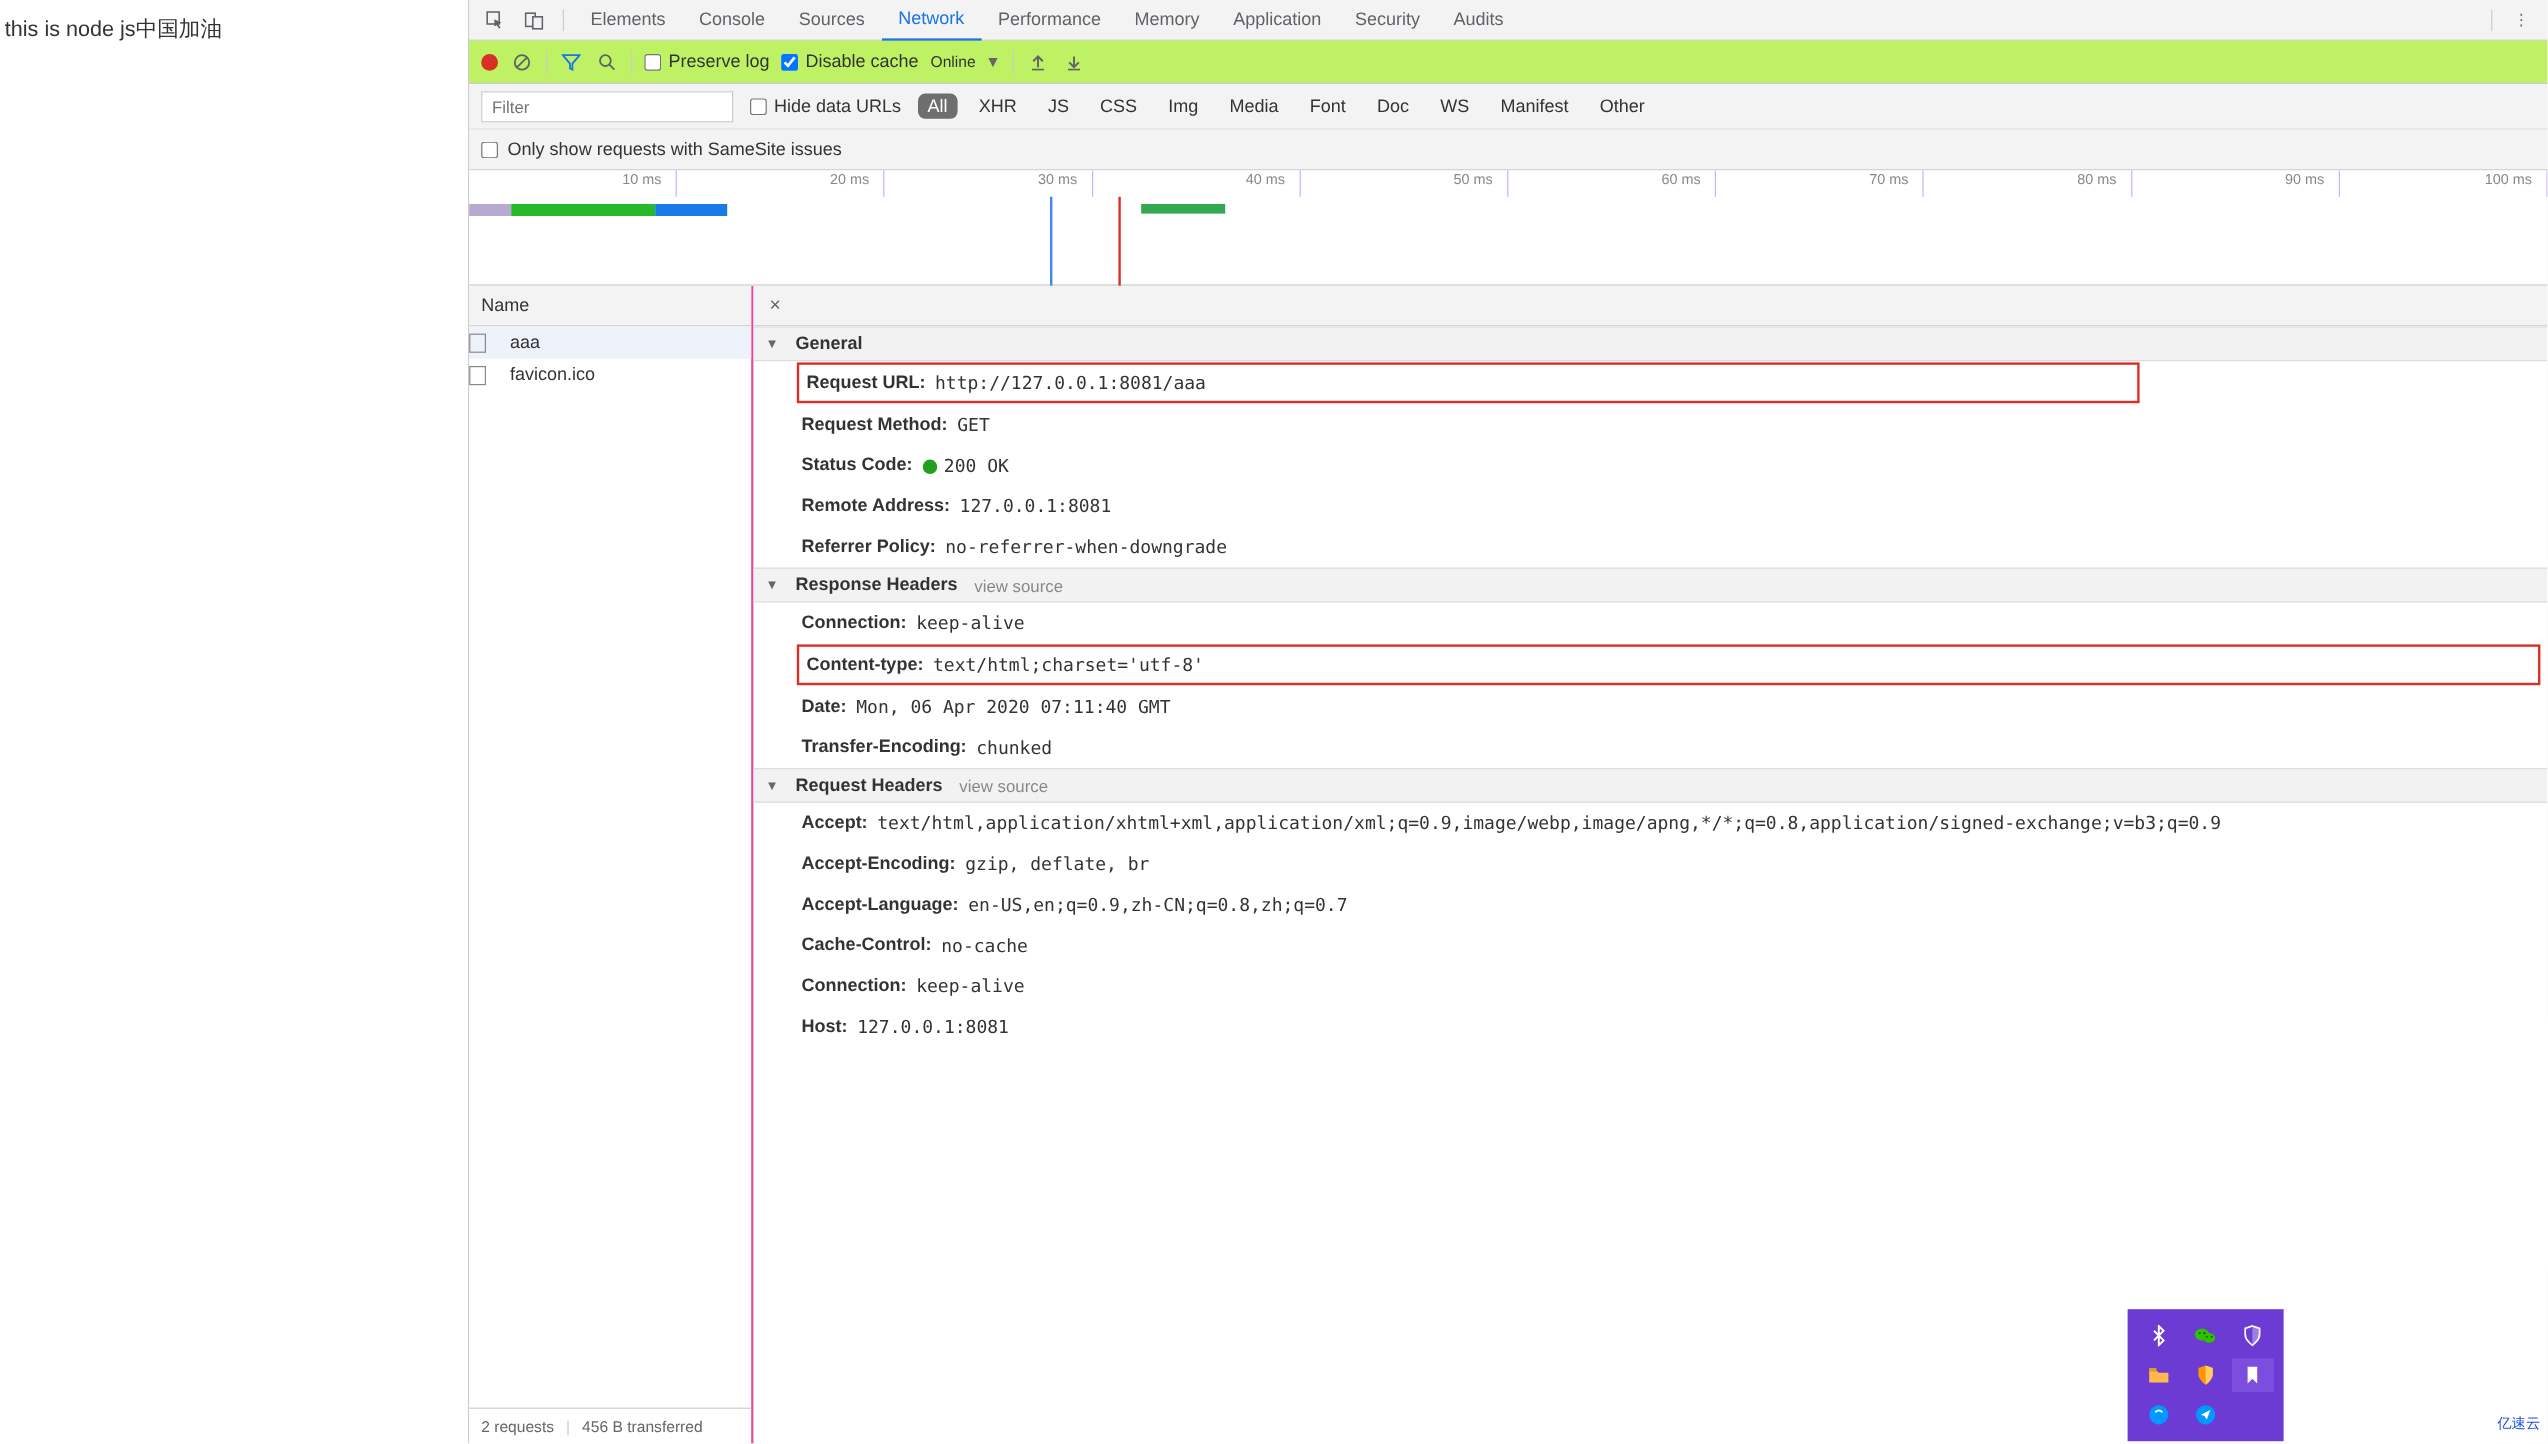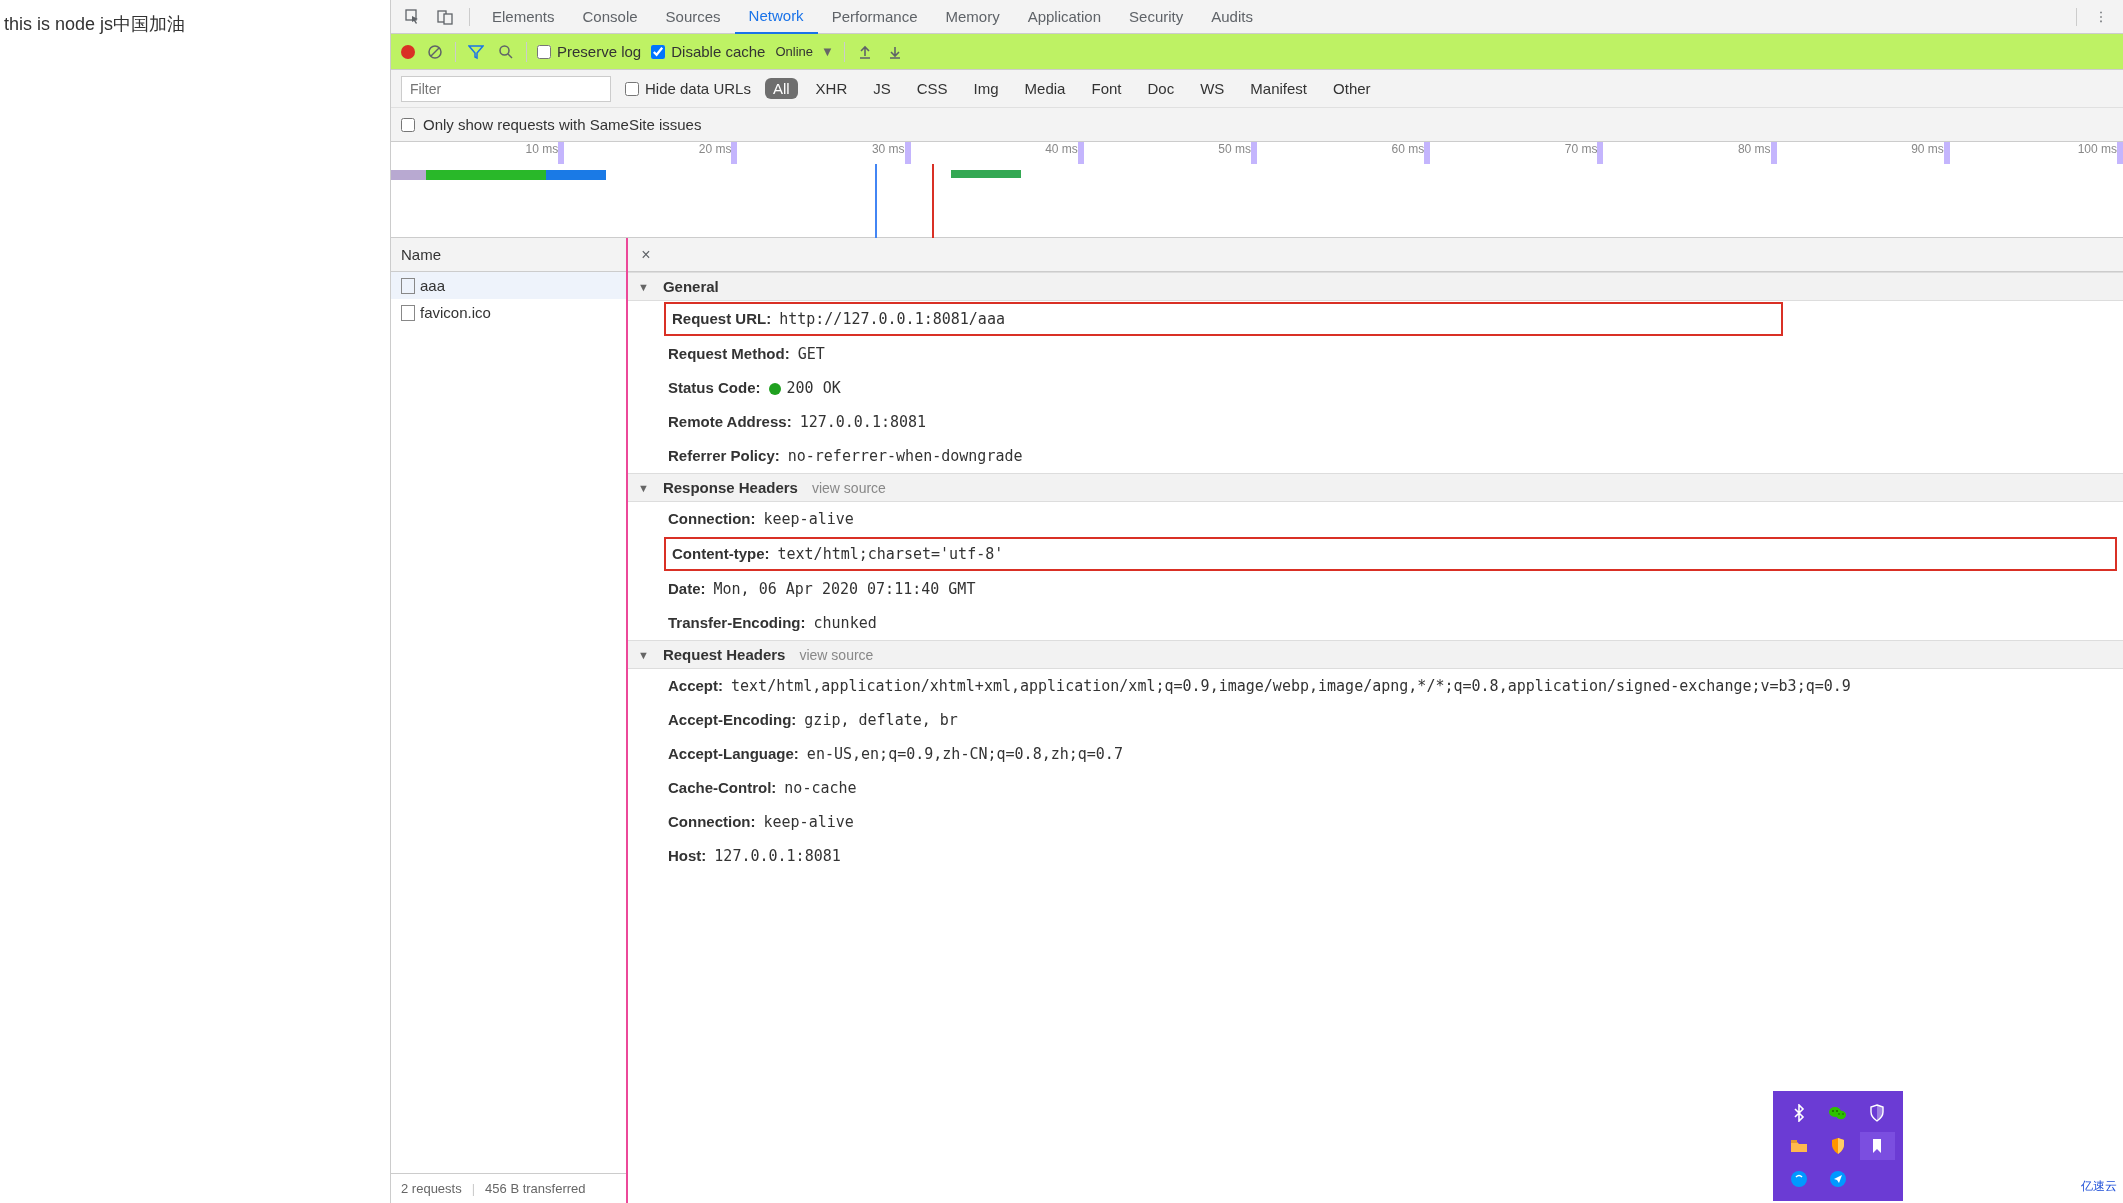--- a/index.html
+++ b/index.html
@@ -29,36 +29,36 @@
 .filterbar input[type=text] { width:210px; height:26px; padding:0 8px; border:1px solid #ccc; background:#fff; font-size:14px; }
 .filterbar label { display:flex; align-items:center; gap:6px; font-size:15px; }
 .filterbar .chip { padding:2px 8px; border-radius:6px; font-size:15px; color:#333; cursor:pointer; }
 .filterbar .chip.active { background:#6e6e6e; color:#fff; }
 
 .samesite { display:flex; align-items:center; height:34px; background:#f3f3f3; border-bottom:1px solid #ccc; padding:0 10px; gap:8px; font-size:15px; }
 
 
 .timeline { height:96px; background:#fff; border-bottom:1px solid #ccc; position:relative; }
 .tl-ticks { display:flex; height:22px; font-size:12px; color:#888; }
-.tl-ticks span { flex:1; text-align:right; padding-right:0; border-right:6px solid #c4b5fd; }
+.tl-ticks span { flex:1; text-align:right; padding-right:12px; border-right:1px solid #c4b5fd; }
 .tl-body { position:relative; height:74px; }
 .tl-bar { position:absolute; top:6px; height:10px; }
 .tl-bar.seg1 { left:0; width:35px; background:#b8a9d1; }
 .tl-bar.seg2 { left:35px; width:120px; background:#29b829; }
 .tl-bar.seg3 { left:155px; width:60px; background:#1a7ae6; }
 .tl-vline { position:absolute; top:0; bottom:0; width:2px; }
 .tl-vline.blue { left:484px; background:#4285f4; }
 .tl-vline.red { left:541px; background:#d93025; }
 .tl-right { position:absolute; top:6px; left:560px; width:70px; height:8px; background:#34a853; }
 
 
 .main { flex:1; display:flex; min-height:0; }
 .reqlist { width:237px; border-right:2px solid #ec4899; display:flex; flex-direction:column; background:#fff; }
 .reqlist .hdr { height:34px; display:flex; align-items:center; padding:0 10px; background:#f3f3f3; border-bottom:1px solid #ccc; font-size:15px; }
-.reqlist .row { display:flex; align-items:center; gap:5px; padding:5px 10px; font-size:15px; cursor:pointer; }
+.reqlist .row { display:flex; align-items:center; gap:20px; padding:5px 0; font-size:15px; cursor:pointer; }
 .reqlist .row.sel { background:#eef3fb; }
 .reqlist .row .fileico { width:14px; height:16px; border:1px solid #888; display:inline-block; }
 .reqlist .footer { margin-top:auto; border-top:1px solid #ccc; height:30px; display:flex; align-items:center; padding:0 10px; font-size:13px; color:#666; gap:10px; }
 
 
 .detail { flex:1; display:flex; flex-direction:column; background:#fff; overflow:hidden; }
 .detail-tabs { display:flex; align-items:center; height:34px; border-bottom:1px solid #ccc; background:#f3f3f3; padding:0 6px; gap:0; }
 .detail-tabs .close { width:24px; text-align:center; color:#5f6368; font-size:16px; cursor:pointer; }
 .detail-tabs .dtab { padding:0 14px; height:34px; display:flex; align-items:center; color:#5f6368; font-size:15px; cursor:pointer; }
 .detail-tabs .dtab.active { color:#1a73e8; border-bottom:2px solid #1a73e8; }

